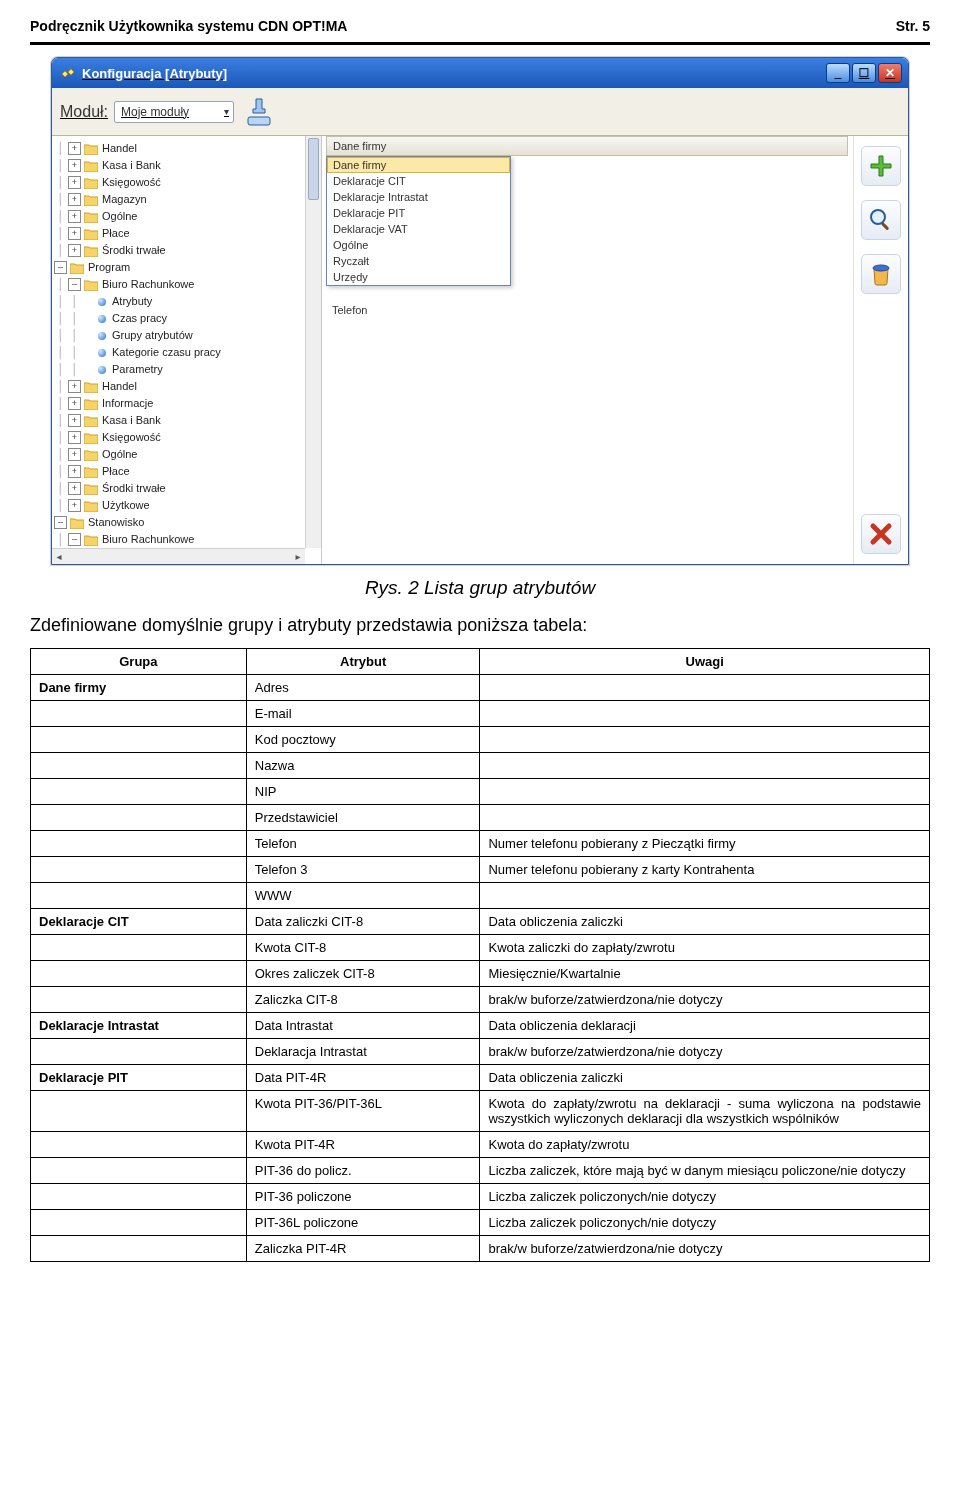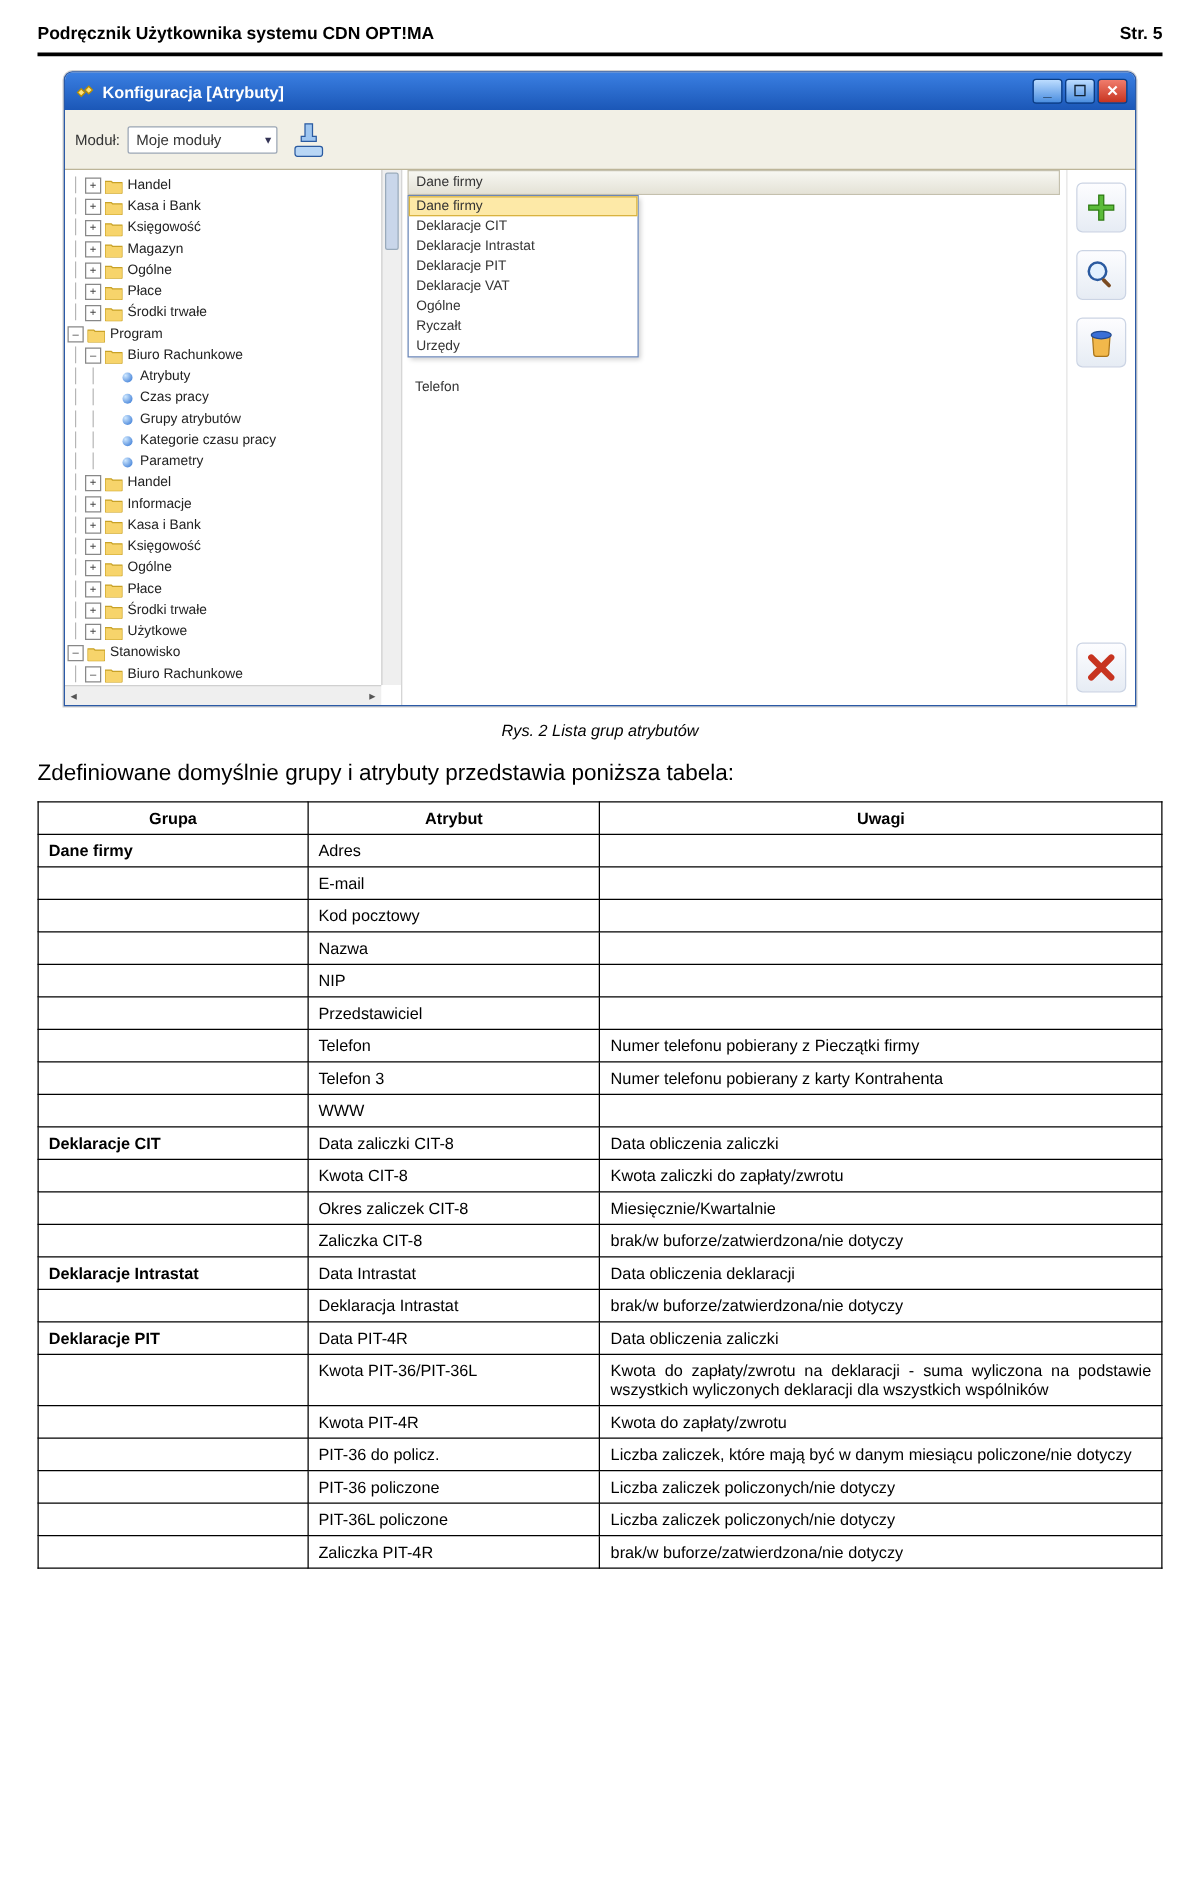--- a/index.html
+++ b/index.html
@@ -23,20 +23,21 @@
   .hr-top { height: 3px; background: #000; margin-bottom: 12px; }
 
   
   .win {
     width: 858px;
     margin: 0 auto 12px auto;
     border: 1px solid #2b5aa6;
     border-radius: 7px 7px 0 0;
     background: #efefef;
     box-shadow: 0 0 0 1px #d0d0d0;
+    text-decoration: underline;
   }
   .titlebar {
     height: 30px;
     background: linear-gradient(#3a7fe2, #1b57b7);
     border-radius: 6px 6px 0 0;
     display: flex;
     align-items: center;
     padding: 0 6px 0 8px;
     color: #fff;
     font-weight: bold;
@@ -59,21 +60,21 @@
   .wb-max { background: linear-gradient(#bcdcff,#4a8ee0); color:#123; }
   .wb-close { background: linear-gradient(#f07c6c,#c73420); }
 
   .toolbar {
     height: 48px;
     background: #f2f0e6;
     border-bottom: 1px solid #bdb599;
     display:flex; align-items:center; padding: 0 8px;
     gap: 6px;
   }
-  .toolbar label { font-size: 12px; color:#333; }
+  .toolbar label { font-size: 16px; color:#333; }
   .combo {
     height: 22px; width: 120px;
     border: 1px solid #9aa5b4;
     background:#fff;
     display:flex; align-items:center; justify-content:space-between;
     padding: 0 4px 0 6px; font-size:12px; color:#333;
     border-radius:2px;
   }
   .combo .chev { font-size:10px; color:#335; }
   .stamp {
@@ -148,21 +149,21 @@
     font-size:11px;
     box-shadow: 2px 2px 4px rgba(0,0,0,0.2);
   }
   .dropdown-menu .mi { padding:2px 6px; color:#333; }
   .dropdown-menu .mi.sel { background:#fde9a7; border:1px solid #d9b340; margin:0; padding:1px 5px; }
   .list-rest { position:absolute; top:168px; left:10px; font-size:11px; color:#333; }
 
   .fig-caption {
     text-align:center;
     font-style:italic;
-    font-size:13px;
+    font-size:19px;
     margin: 6px 0 16px 0;
   }
   .intro { font-size:18px; margin-bottom:12px; }
 
   table.atrtab {
     width: 100%;
     border-collapse: collapse;
     font-size: 13px;
   }
   table.atrtab th, table.atrtab td {

